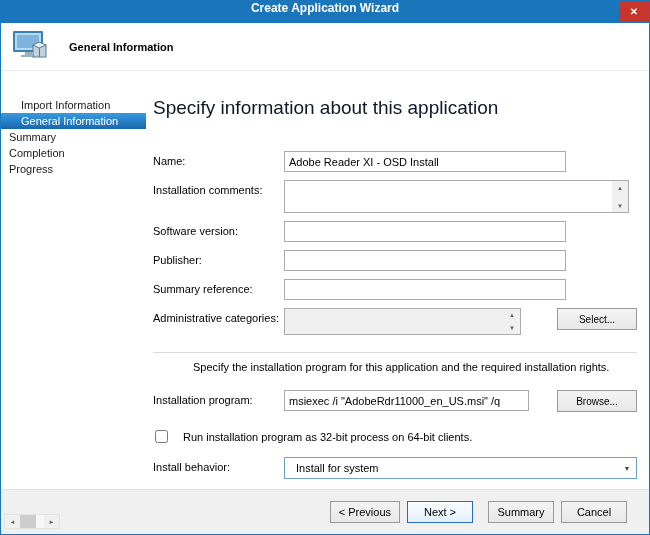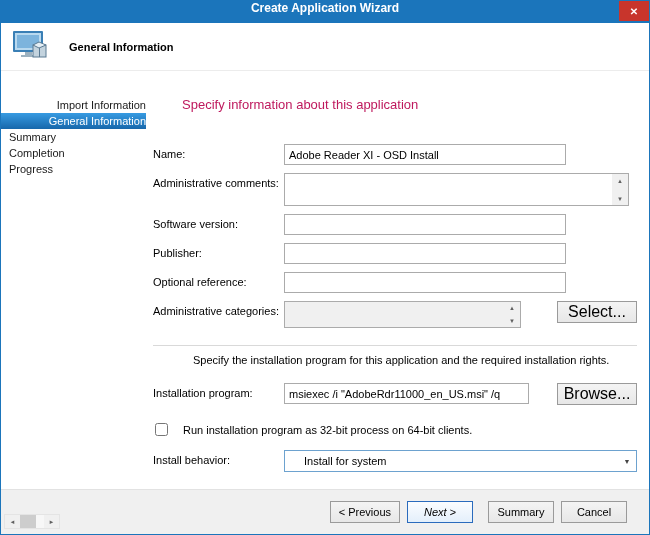--- a/index.html
+++ b/index.html
@@ -25,71 +25,71 @@
   .header {
     height:48px; background:#fff; flex:0 0 auto;
     display:flex; align-items:center; padding-left:10px; gap:20px;
     border-bottom:1px solid #ececec;
   }
   .header-title { font-weight:bold; font-size:11px; }
   
   .body { flex:1; display:flex; background:#fff; overflow:hidden; }
   .sidebar { width:145px; flex:0 0 auto; padding-top:26px; }
   .nav-item { height:16px; line-height:16px; padding-left:8px; color:#1a1a1a; cursor:default; }
-  .nav-item.indent { padding-left:20px;text-align:right; }
+  .nav-item.indent { padding-left:20px; }
   .nav-item.selected {
     background:linear-gradient(#379be2,#1767ab); color:#fff;
   }
   .content { flex:1; padding:26px 12px 0 7px; display:flex; flex-direction:column; }
-  .page-heading { color:#be185d; font-size:13px; margin-bottom:32px;margin-left:29px; }
+  .page-heading { color:#0f172a; font-size:19px; margin-bottom:32px; }
   
   .form-row { display:flex; align-items:flex-start; margin-bottom:8px; }
   .form-row > label { width:131px; flex:0 0 auto; padding-top:4px; }
   .txt {
     width:282px; height:21px; border:1px solid #ababab; background:#fff;
     font-family:"Liberation Sans", sans-serif; font-size:11px; padding:2px 4px; outline:none;
   }
   .multibox {
     width:345px; border:1px solid #ababab; background:#fff;
     display:flex; justify-content:flex-end;
   }
   .multibox.disabled { background:#f0f0f0; width:237px; }
   .vscroll { width:16px; display:flex; flex-direction:column; justify-content:space-between; background:#f0f0f0; }
   .vscroll .arr {
     height:13px; display:flex; align-items:center; justify-content:center;
     font-size:6px; color:#606060; background:#f0f0f0; cursor:pointer;
   }
   .side-btn {
-    margin-left:auto; width:80px; height:22px; font-size:16px;
+    margin-left:auto; width:80px; height:22px; font-size:10px;
     font-family:"Liberation Sans", sans-serif;
     background:linear-gradient(#f4f4f4,#e7e7e7); border:1px solid #9a9a9a; cursor:pointer;
   }
   .separator { border-top:1px solid #d9d9d9; margin:9px 0 8px 0; }
   .desc-text { margin-bottom:17px;margin-left:40px; }
   .txt.short { width:245px; }
   .checkbox-row { display:flex; align-items:center; gap:15px; margin:10px 0 14px 2px; }
   .checkbox-row input { width:13px; height:13px; margin:0; }
   .dropdown {
     width:353px; height:22px; border:1px solid #6da2cf; background:#fff;
-    display:flex; align-items:center; padding-left:19px; position:relative; cursor:pointer;
+    display:flex; align-items:center; padding-left:11px; position:relative; cursor:pointer;
   }
   .dropdown .dd-arrow {
     position:absolute; right:1px; top:1px; bottom:1px; width:16px;
     display:flex; align-items:center; justify-content:center; font-size:7px; color:#444; background:#fff;
   }
   
   .footer {
     height:45px; flex:0 0 auto; background:#f0f0f0; border-top:1px solid #e2e2e2;
     display:flex; align-items:center; justify-content:flex-end; padding-right:22px; gap:7px;
   }
   .btn {
     min-width:66px; height:22px; font-size:11px; font-family:"Liberation Sans", sans-serif;
     background:linear-gradient(#f4f4f4,#e7e7e7); border:1px solid #9a9a9a; cursor:pointer; padding:0 8px;
   }
-  .btn.default { border:1px solid #2a6bbd; background:linear-gradient(#fbfdff,#e3effb);font-style:italic; }
+  .btn.default { border:1px solid #2a6bbd; background:linear-gradient(#fbfdff,#e3effb); }
   .btn.summary { margin-left:8px; }
   
   .hscroll {
     position:absolute; left:3px; bottom:5px; width:56px; height:15px;
     display:flex; align-items:stretch; background:#f7f7f7; border:1px solid #e4e4e4;
   }
   .hscroll .harr {
     width:15px; display:flex; align-items:center; justify-content:center;
     font-size:6px; color:#606060; background:#f0f0f0; cursor:pointer;
   }
@@ -136,41 +136,41 @@
 
     <div class="content">
       <div class="page-heading">Specify information about this application</div>
 
       <div class="form-row">
         <label>Name:</label>
         <input class="txt" type="text" value="Adobe Reader XI - OSD Install" style="">
       </div>
 
       <div class="form-row">
-        <label>Administrative comments:</label>
+        <label>Installation comments:</label>
         <div class="multibox" style="height:33px;">
           <div class="vscroll">
             <div class="arr">▲</div>
             <div class="arr">▼</div>
           </div>
         </div>
       </div>
 
       <div class="form-row">
         <label>Software version:</label>
         <input class="txt" type="text" value="" style="">
       </div>
 
       <div class="form-row">
         <label>Publisher:</label>
         <input class="txt" type="text" value="" style="">
       </div>
 
       <div class="form-row">
-        <label>Optional reference:</label>
+        <label>Summary reference:</label>
         <input class="txt" type="text" value="" style="">
       </div>
 
       <div class="form-row">
         <label>Administrative categories:</label>
         <div class="multibox disabled" style="height:27px;">
           <div class="vscroll">
             <div class="arr">▲</div>
             <div class="arr">▼</div>
           </div>

